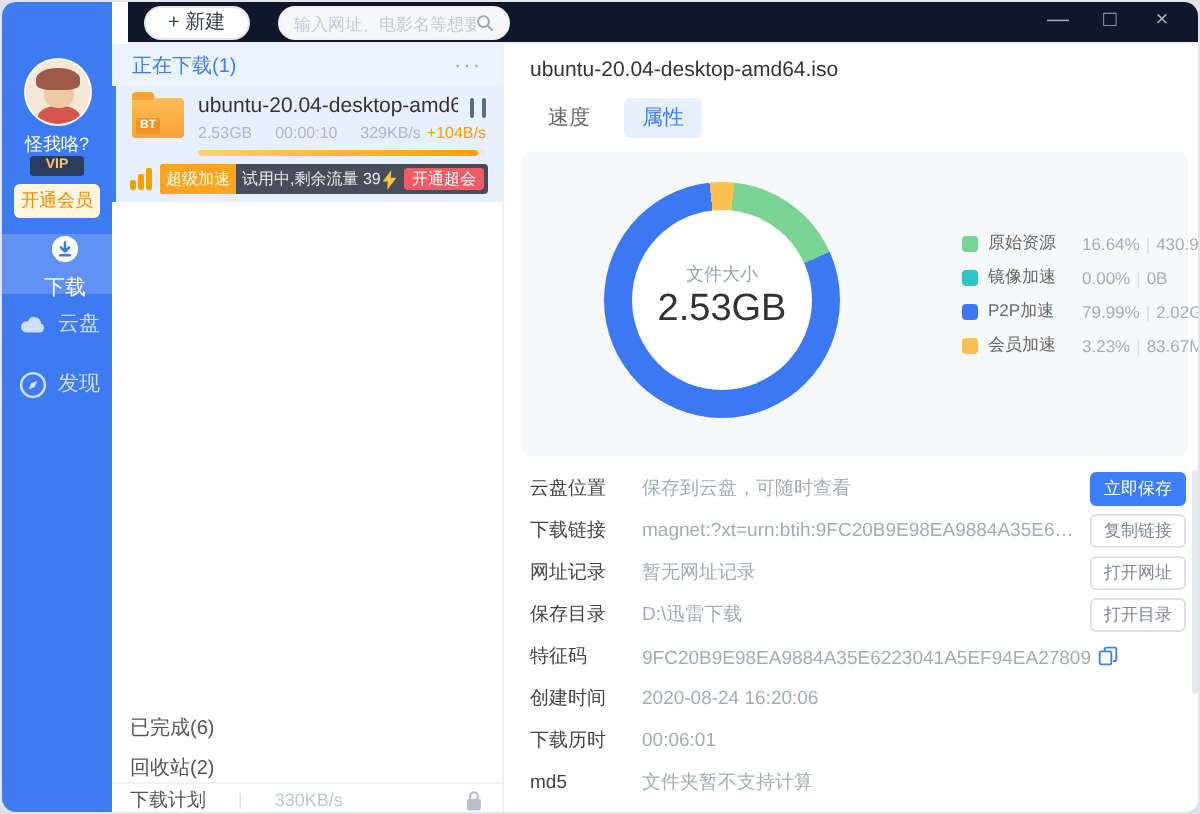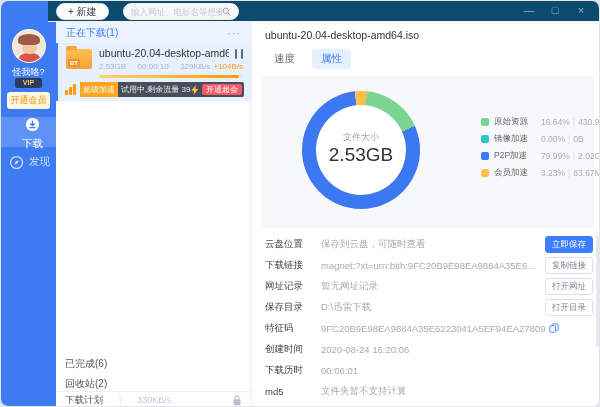--- a/index.html
+++ b/index.html
@@ -15,21 +15,21 @@
   .avatar .body { position:absolute; left:6px; top:23px; width:21px; height:12px; background:#d9534f; border-radius:45% 45% 0 0; }
   .username { position:absolute; left:0; top:65px; width:55px; text-align:center; color:#fff; font-size:9px; }
   .vip-badge { position:absolute; left:14px; top:77px; width:27px; height:10px; background:#2c3b5e; color:#f7c96b; font-size:7px; font-weight:bold; line-height:10px; text-align:center; border-radius:2px; }
   .upgrade-btn { position:absolute; left:6px; top:91px; width:43px; height:17px; background:#fff6dd; color:#ff8a00; font-size:9px; line-height:17px; text-align:center; border-radius:3px; cursor:pointer; }
   .nav { position:absolute; left:0; top:116px; width:55px; }
   .nav-item { height:30px; display:flex; align-items:center; padding-left:8px; gap:5px; color:#cfdefb; font-size:10.5px; cursor:pointer; }
   .nav-item.active { background:rgba(255,255,255,.18); color:#fff;flex-direction:column; }
   .nav-item svg { flex:0 0 auto; }
 
   
-  .topbar { position:absolute; left:47px; top:0; right:0; height:21px; background:#0c4a6e; border-bottom:1px solid #f0f1f3; }
+  .topbar { position:absolute; left:63px; top:0; right:0; height:21px; background:#0f172a; border-bottom:1px solid #f0f1f3; }
   .new-btn { position:absolute; left:8px; top:2px; height:17px; padding:0 11px; border:1px solid #e2e5ea; border-radius:9px; background:#fff; font-size:10px; color:#3c4250; line-height:15px; cursor:pointer; }
   .search-box { position:absolute; left:75px; top:2px; width:116px; height:17px; border:1px solid #eef0f3; border-radius:9px; background:#f6f7f9; display:flex; align-items:center; padding:0 7px; }
   .search-box input { flex:1; border:0; background:transparent; outline:none; font-size:8.5px; color:#333; font-family:"Liberation Sans",sans-serif; min-width:0; }
   .search-box input::placeholder { color:#c4cad4; }
   .win-controls { position:absolute; right:12px; top:2px; display:flex; gap:14px; color:#a9adb5; font-size:11px; }
   .win-controls span { width:12px; text-align:center; cursor:pointer; line-height:15px; }
 
   
   .group-header { position:absolute; left:55px; top:21px; width:195px; height:21px; background:#ebf3ff; color:#3d7eff; font-size:10px; display:flex; align-items:center; justify-content:space-between; padding:0 10px; }
   .more-btn { color:#8fa6c9; letter-spacing:1px; font-size:11px; cursor:pointer; }
@@ -103,20 +103,26 @@
     <div class="nav">
       <div class="nav-item active">
         <svg width="15" height="15" viewBox="0 0 24 24">
             <circle cx="12" cy="12" r="10.5" fill="#fff"></circle>
             <path d="M12 6.5v7M8.8 10.8L12 14l3.2-3.2M8 17h8" stroke="#3d7bf3" stroke-width="2" fill="none" stroke-linecap="round" stroke-linejoin="round"></path>
           </svg>
         <span>下载</span>
       </div>
       <div class="nav-item">
         <svg width="15" height="15" viewBox="0 0 24 24">
+            <path d="M7 18a4.5 4.5 0 1 1 .9-8.9A5.5 5.5 0 0 1 18.5 10.8 3.8 3.8 0 0 1 17.8 18z" fill="#cfdefb"></path>
+          </svg>
+        <span>云盘</span>
+      </div>
+      <div class="nav-item">
+        <svg width="15" height="15" viewBox="0 0 24 24">
             <circle cx="12" cy="12" r="9.5" fill="none" stroke="#cfdefb" stroke-width="2"></circle>
             <path d="M15.5 8.5l-2 5-5 2 2-5z" fill="#cfdefb"></path>
           </svg>
         <span>发现</span>
       </div>
     </div>
   </div>
 
   <div class="topbar">
     <span class="new-btn">+ 新建</span>

